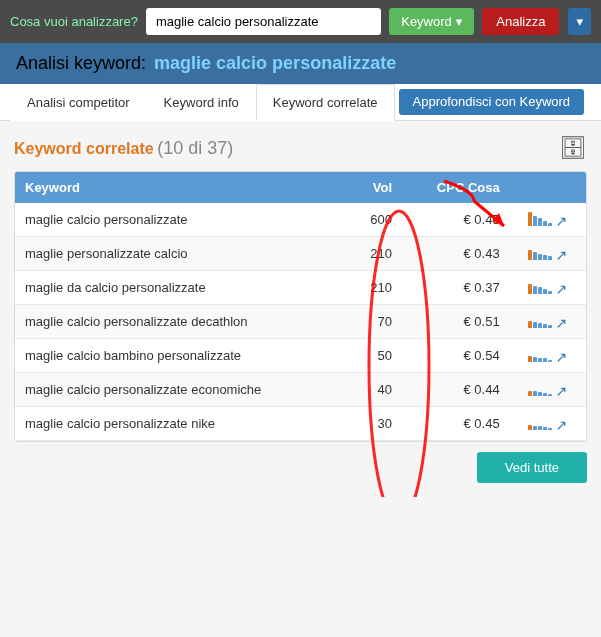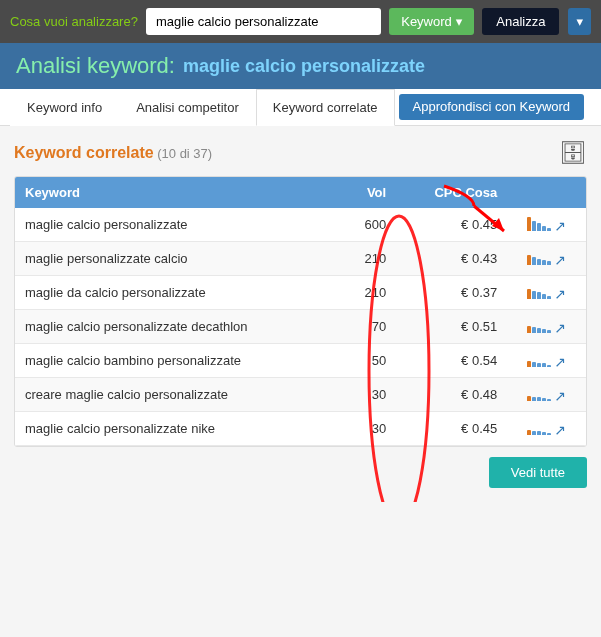--- a/index.html
+++ b/index.html
@@ -7,21 +7,21 @@
 
     
     .top-bar {
       background: #4a4a4a;
       display: flex;
       align-items: center;
       padding: 8px 10px;
       gap: 8px;
     }
     .top-bar-label {
-      color: #84cc16;
+      color: #86efac;
       font-size: 13px;
       white-space: nowrap;
     }
     .search-input {
       flex: 1;
       padding: 6px 10px;
       border: none;
       border-radius: 3px;
       font-size: 13px;
       outline: none;
@@ -33,21 +33,21 @@
       border: none;
       padding: 6px 12px;
       border-radius: 3px;
       cursor: pointer;
       font-size: 13px;
       display: flex;
       align-items: center;
       gap: 4px;
     }
     .btn-analizza {
-      background: #0f172a;
+      background: #b91c1c;
       color: #fff;
       border: none;
       padding: 6px 14px;
       border-radius: 3px;
       cursor: pointer;
       font-size: 13px;
     }
     .btn-analizza-split {
       background: #2e6da4;
       color: #fff;
@@ -61,22 +61,22 @@
 
     
     .title-bar {
       background: #3a6fa0;
       padding: 10px 16px;
       display: flex;
       align-items: center;
       gap: 8px;
     }
     .title-bar-text {
-      color: #86efac;
-      font-size: 22px;
+      color: #000000;
+      font-size: 18px;
       font-weight: normal;
     }
     .title-bar-keyword {
       color: #7dd3fc;
       font-size: 18px;
       font-weight: bold;
     }
 
     
     .tabs {
@@ -124,21 +124,21 @@
       justify-content: space-between;
       margin-bottom: 10px;
     }
     .section-title {
       color: #e07820;
       font-size: 16px;
       font-weight: bold;
     }
     .section-count {
       color: #888;
-      font-size: 13px;
+      font-size: 18px;
       font-weight: normal;
     }
     .db-icon {
       color: #555;
       font-size: 22px;
     }
 
     
     .table-wrapper {
       border: 1px solid #ddd;
@@ -180,21 +180,21 @@
     
     .bottom-row {
       display: flex;
       justify-content: flex-end;
       margin-top: 10px;
     }
     .btn-vedi-tutte {
       background: #20b2aa;
       color: #fff;
       border: none;
-      padding: 8px 22px;
+      padding: 8px 28px;
       border-radius: 3px;
       font-size: 13px;
       cursor: pointer;
     }
 
     
     .annotation-svg {
       position: absolute;
       top: 0; left: 0;
       pointer-events: none;
@@ -218,22 +218,22 @@
   <button class="btn-analizza">Analizza</button>
   <button class="btn-analizza-split">▾</button>
 </div>
 
 <div class="title-bar">
   <span class="title-bar-text">Analisi keyword:</span>
   <span class="title-bar-keyword">maglie calcio personalizzate</span>
 </div>
 
 <div class="tabs">
+  <div class="tab">Analisi competitor</div>
   <div class="tab">Keyword info</div>
-  <div class="tab">Analisi competitor</div>
   <div class="tab active">Keyword correlate</div>
   <div class="tab btn-tab">Approfondisci con Keyword</div>
 </div>
 
 <div class="content">
   <div class="section-header">
     <div>
       <span class="section-title">Keyword correlate</span>
       <span class="section-count"> <span>(10 di 37)</span></span>
     </div>
@@ -316,26 +316,26 @@
               <td class="right">€ 0.54</td>
               <td class="center"><div style="display: inline-flex; align-items: flex-end; gap: 1px; height: 16px; cursor: pointer;">
                   <div style="width: 4px; height: 6px; background: rgb(224, 120, 32); border-radius: 1px 1px 0px 0px;"></div>
                   <div style="width: 4px; height: 5px; background: rgb(91, 155, 213); border-radius: 1px 1px 0px 0px;"></div>
                   <div style="width: 4px; height: 4px; background: rgb(91, 155, 213); border-radius: 1px 1px 0px 0px;"></div>
                   <div style="width: 4px; height: 4px; background: rgb(91, 155, 213); border-radius: 1px 1px 0px 0px;"></div>
                   <div style="width: 4px; height: 2px; background: rgb(91, 155, 213); border-radius: 1px 1px 0px 0px;"></div>
                 </div><span style="color: rgb(51, 122, 183); font-size: 14px; margin-left: 3px; cursor: pointer;">↗</span></td>
             </tr>
             <tr>
-              <td>creare maglie calcio personalizzate</td>
-              <td class="right">30</td>
-              <td class="right">€ 0.48</td>
+              <td>maglie calcio personalizzate economiche</td>
+              <td class="right">40</td>
+              <td class="right">€ 0.44</td>
               <td class="center"><div style="display: inline-flex; align-items: flex-end; gap: 1px; height: 16px; cursor: pointer;">
                   <div style="width: 4px; height: 5px; background: rgb(224, 120, 32); border-radius: 1px 1px 0px 0px;"></div>
-                  <div style="width: 4px; height: 4px; background: rgb(91, 155, 213); border-radius: 1px 1px 0px 0px;"></div>
+                  <div style="width: 4px; height: 5px; background: rgb(91, 155, 213); border-radius: 1px 1px 0px 0px;"></div>
                   <div style="width: 4px; height: 4px; background: rgb(91, 155, 213); border-radius: 1px 1px 0px 0px;"></div>
                   <div style="width: 4px; height: 3px; background: rgb(91, 155, 213); border-radius: 1px 1px 0px 0px;"></div>
                   <div style="width: 4px; height: 2px; background: rgb(91, 155, 213); border-radius: 1px 1px 0px 0px;"></div>
                 </div><span style="color: rgb(51, 122, 183); font-size: 14px; margin-left: 3px; cursor: pointer;">↗</span></td>
             </tr>
             <tr>
               <td>maglie calcio personalizzate nike</td>
               <td class="right">30</td>
               <td class="right">€ 0.45</td>
               <td class="center"><div style="display: inline-flex; align-items: flex-end; gap: 1px; height: 16px; cursor: pointer;">

